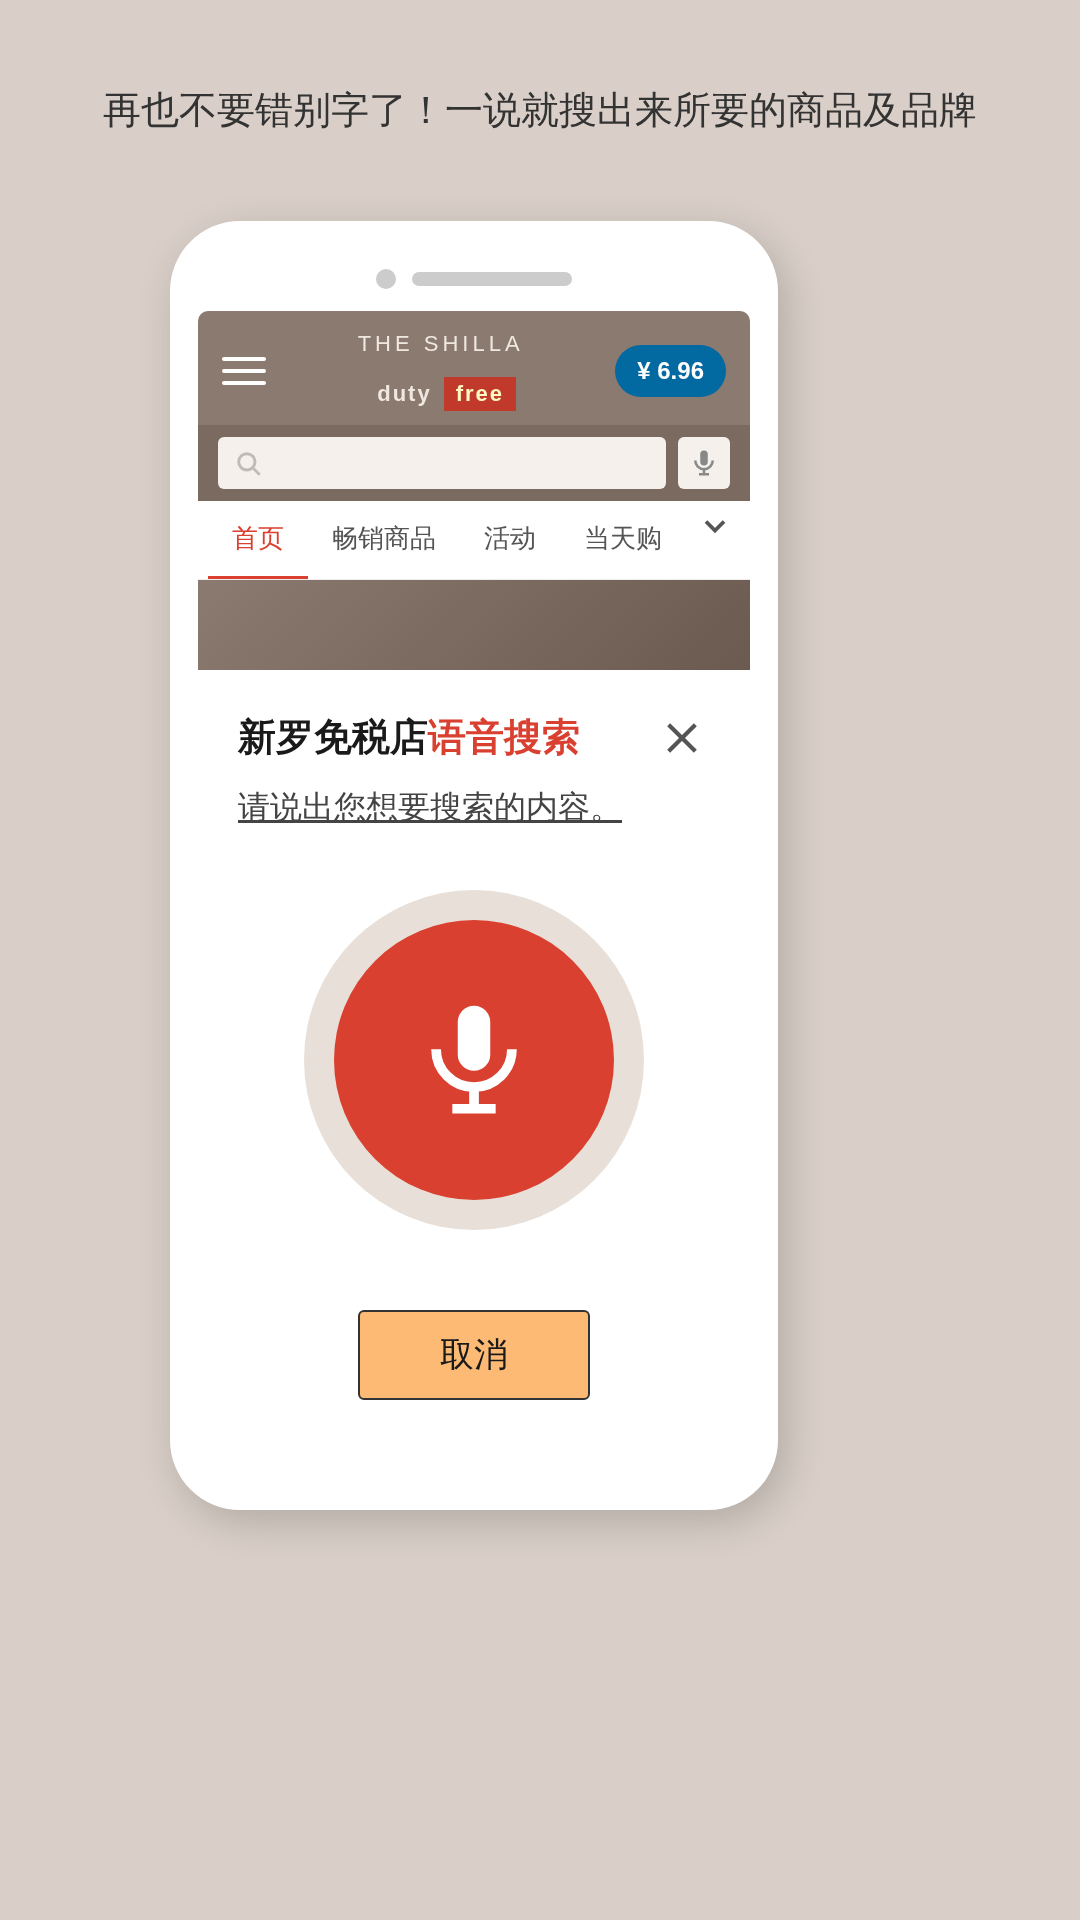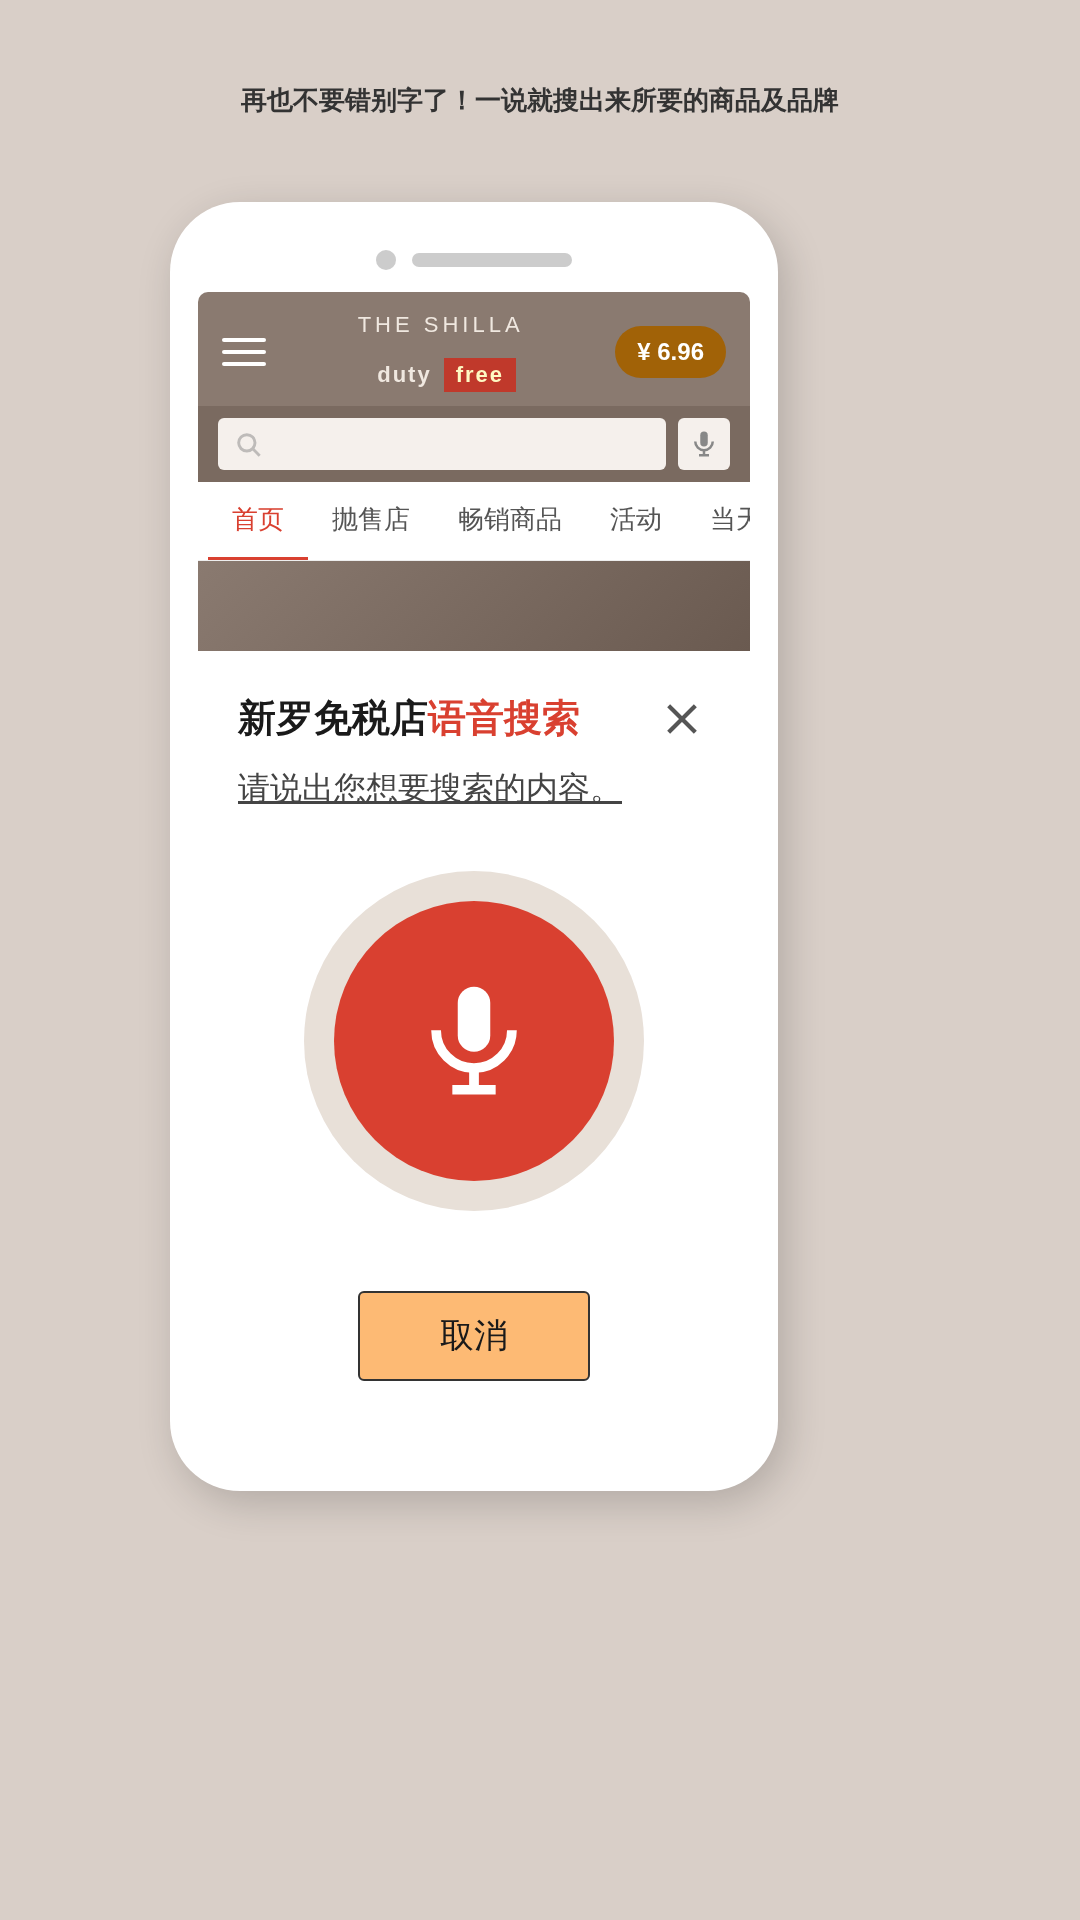--- a/index.html
+++ b/index.html
@@ -27,23 +27,23 @@
       color: #1a1a1a;
       line-height: 1.2;
       margin-bottom: 30px;
     }
 
     .headline-accent {
       color: #d94030;
     }
 
     .subtitle {
-      font-size: 26px;
+      font-size: 38px;
       color: #333;
-      font-weight: 700;
+      font-weight: 400;
       line-height: 1.6;
     }
 
     .phone-wrapper {
       margin-top: 40px;
       position: relative;
       width: 740px;
     }
 
     .phone-frame {
@@ -139,21 +139,21 @@
     .free-text {
       background: #c0392b;
       color: #fef9c3;
       font-size: 22px;
       font-weight: 600;
       padding: 4px 12px;
       letter-spacing: 2px;
     }
 
     .points-badge {
-      background: #a16207;
+      background: #0369a1;
       border-radius: 50px;
       padding: 12px 22px;
       display: flex;
       align-items: center;
       gap: 6px;
     }
 
     .points-yuan {
       color: #fff;
       font-size: 24px;
@@ -367,21 +367,20 @@
             <rect x="9" y="2" width="6" height="12" rx="3"></rect>
             <path d="M5 10c0 3.87 3.13 7 7 7s7-3.13 7-7" stroke="#888" stroke-width="2" fill="none"></path>
             <line x1="12" y1="17" x2="12" y2="21" stroke="#888" stroke-width="2"></line>
             <line x1="8" y1="21" x2="16" y2="21" stroke="#888" stroke-width="2"></line>
           </svg>
         </div>
       </div>
 
       <div class="nav-tabs">
         <div class="nav-tab active">首页</div>
-        <div class="nav-tab">抛售店</div>
         <div class="nav-tab">畅销商品</div>
         <div class="nav-tab">活动</div>
         <div class="nav-tab">当天购</div>
         <div class="nav-dropdown">
           <svg width="36" height="36" viewBox="0 0 24 24" fill="none" stroke="#555" stroke-width="2.5">
             <polyline points="6 9 12 15 18 9"></polyline>
           </svg>
         </div>
       </div>
 

